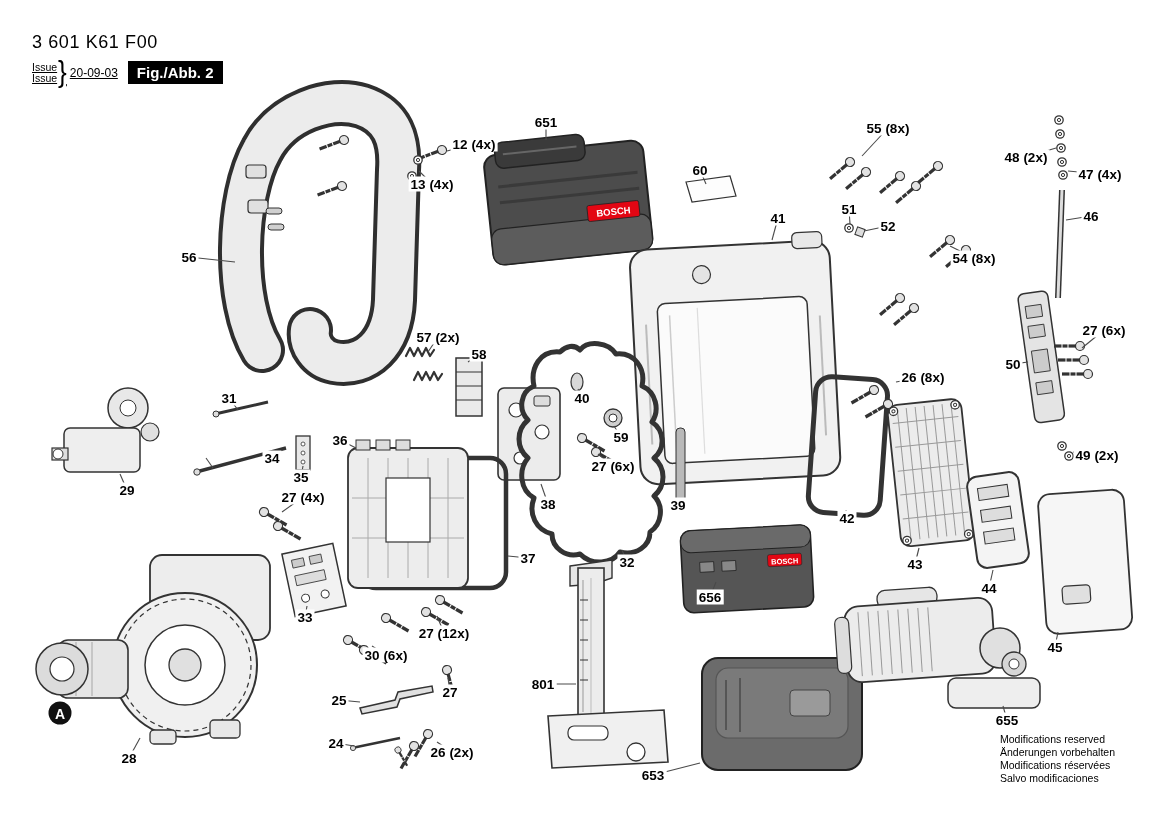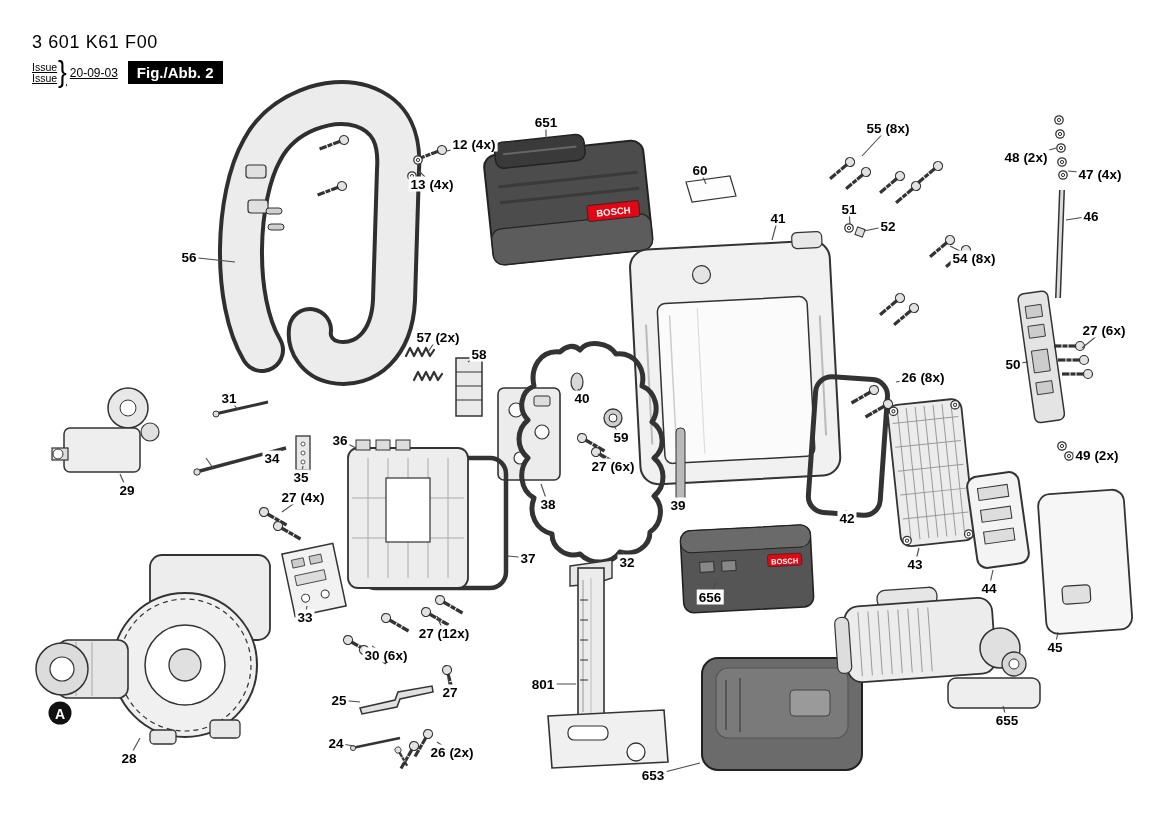--- a/index.html
+++ b/index.html
@@ -438,14 +438,20 @@
         <span>Issue</span>
       </div>
       <span class="brace">}</span>
       <span class="date">20-09-03</span>
       <span class="fig-box">Fig./Abb. 2</span>
     </div>
   </div>
 
   <div class="view-marker">A</div>
 
+  <div class="footer">
+    <div>Modifications reserved</div>
+    <div>Änderungen vorbehalten</div>
+    <div>Modifications réservées</div>
+    <div>Salvo modificaciones</div>
+  </div>
 
 </div>
 
 </body></html>

